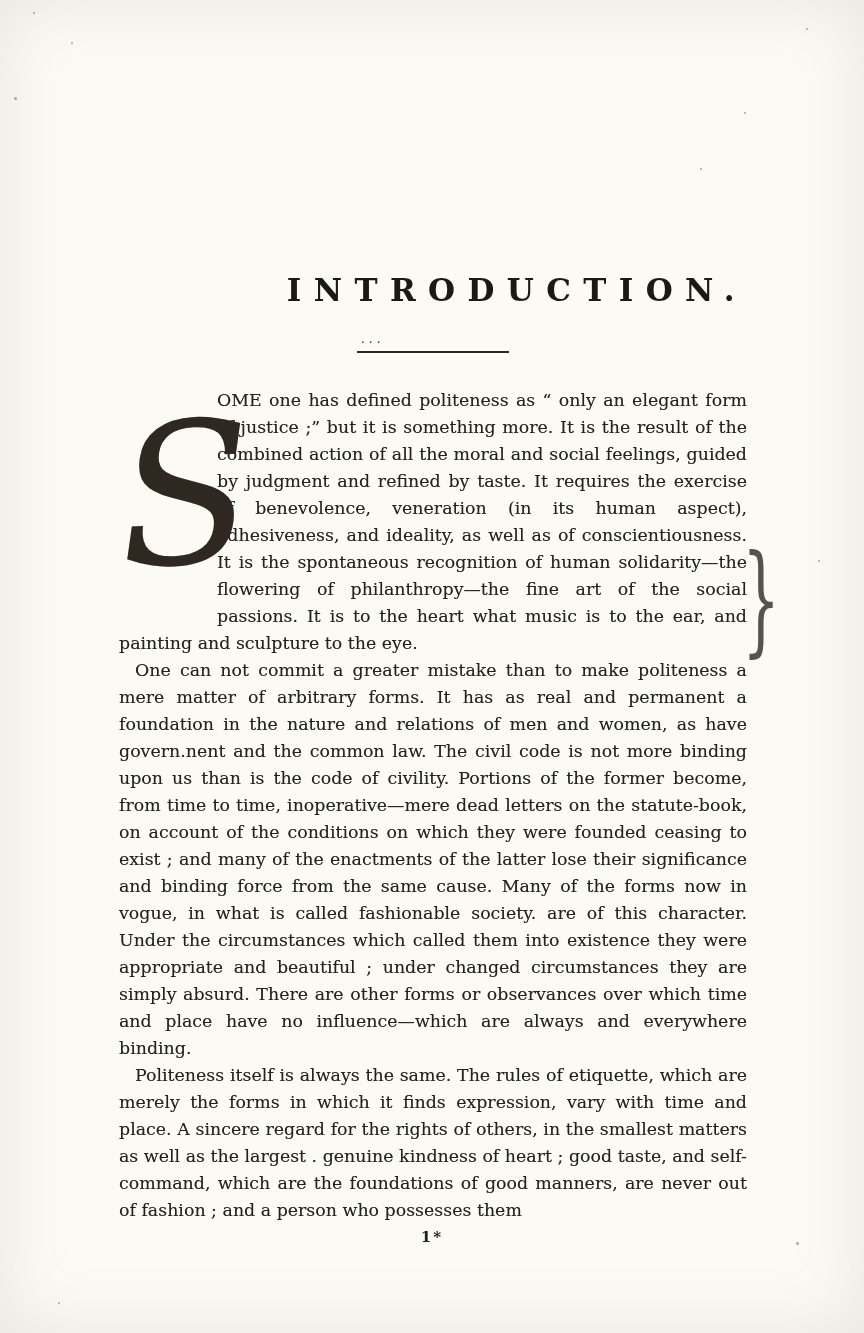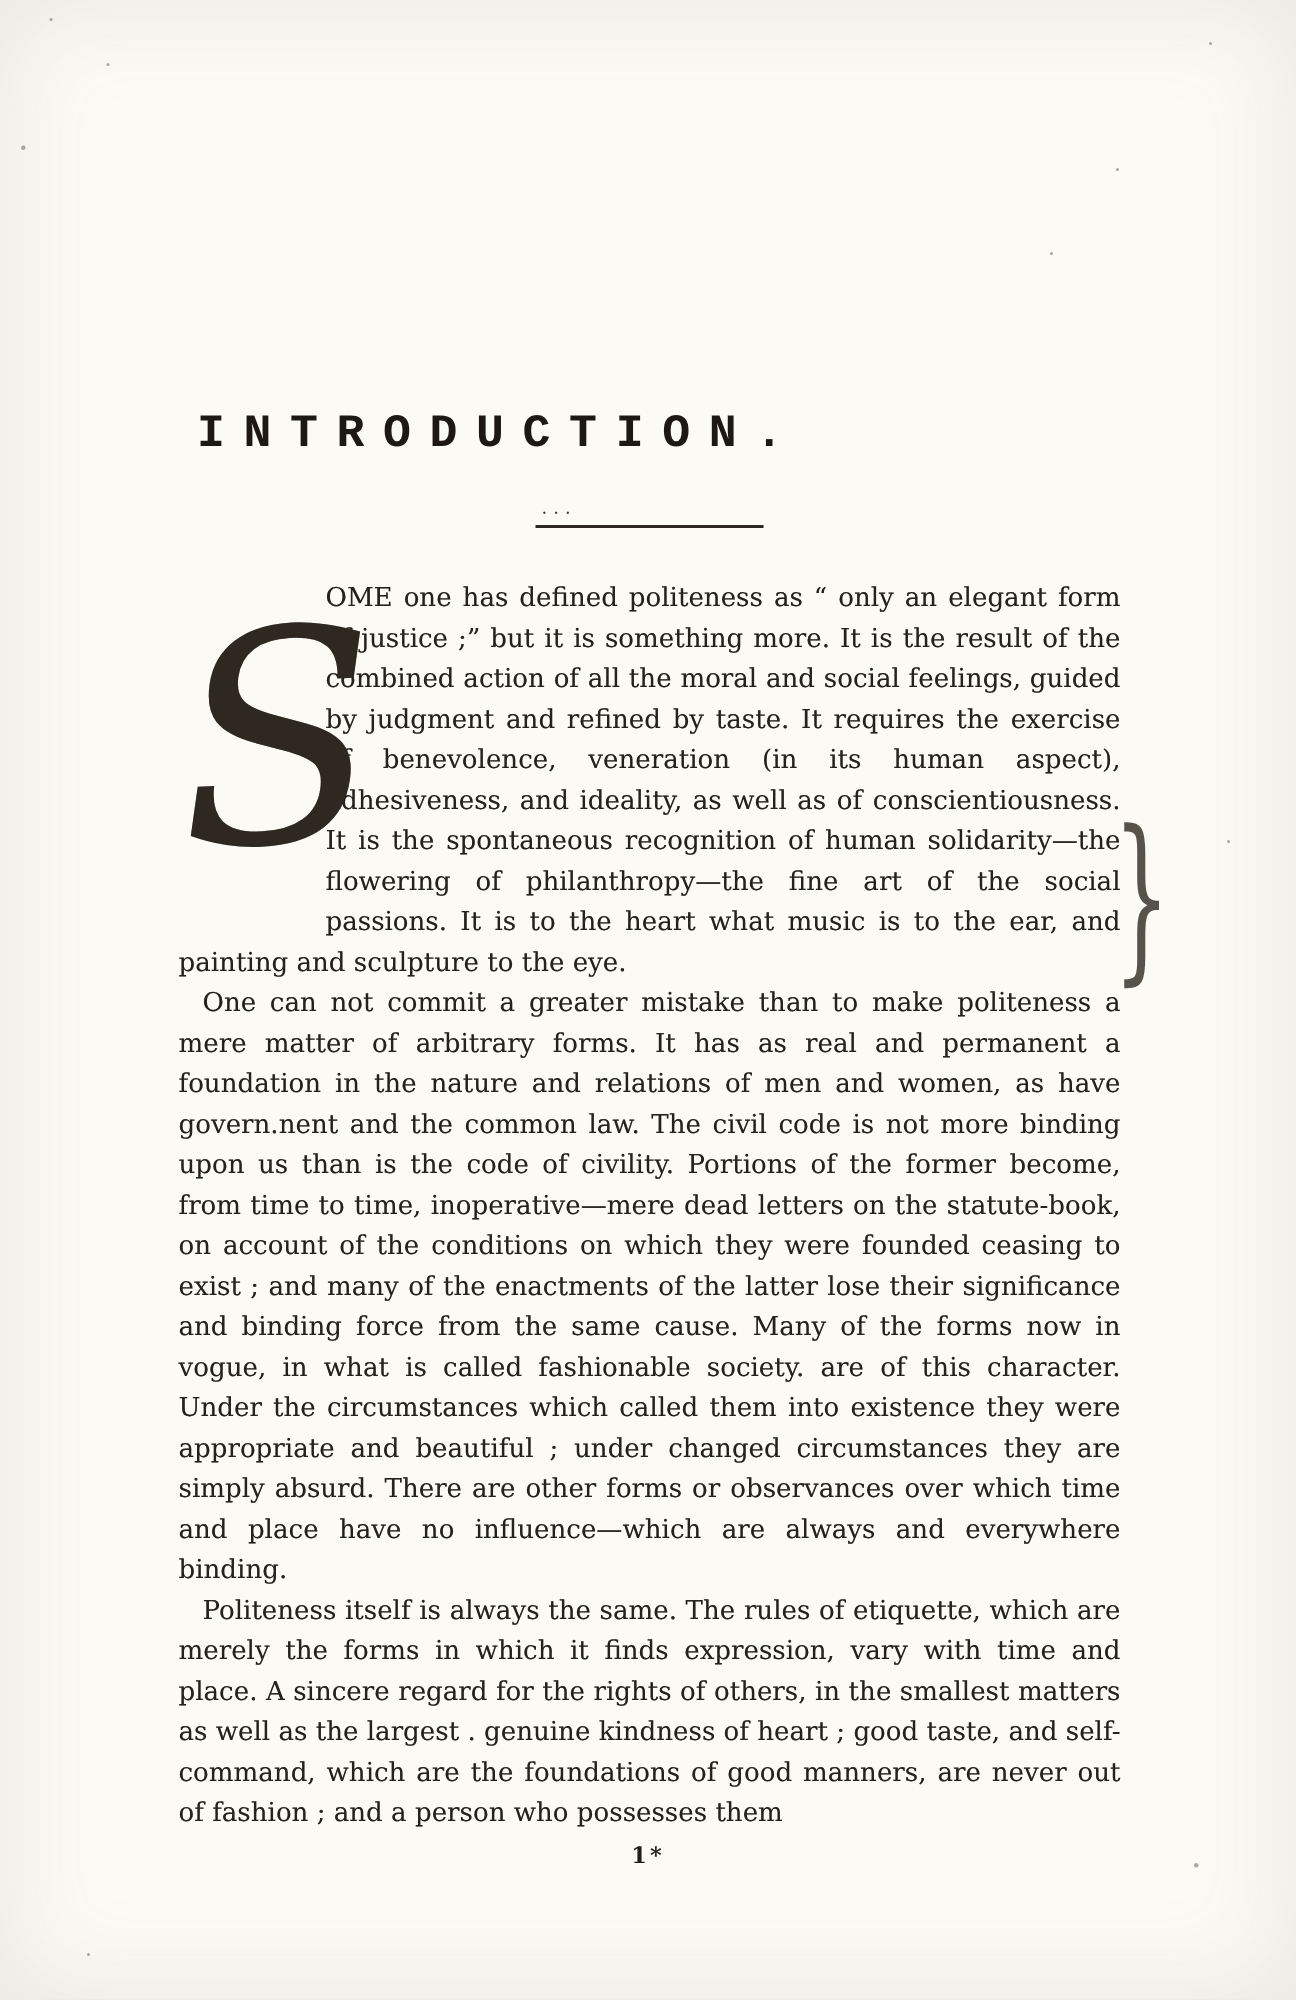--- a/index.html
+++ b/index.html
@@ -25,27 +25,26 @@
     pointer-events: none;
   }
   .text-block {
     position: absolute;
     left: 119px;
     top: 0;
     width: 628px;
   }
   .title {
     margin: 272px 0 0 0;
-    text-align: left;
+    text-align: right;
     font-size: 31px;
     font-weight: 700;
     letter-spacing: 0.40em;
     text-indent: 0.40em;
     color: #1d1812;
-    font-family: Liberation Mono, monospace;
   }
   .rule-wrap {
     margin: 30px auto 0 auto;
     width: 180px;
     text-align: center;
   }
   .rule-dots {
     font-size: 12px;
     letter-spacing: 4px;
     line-height: 10px;

